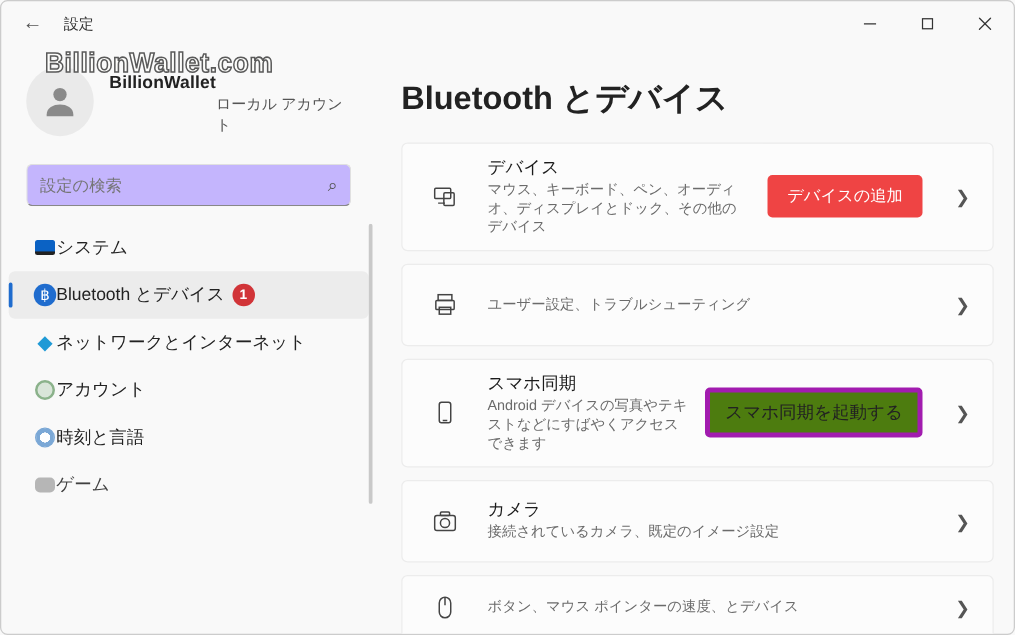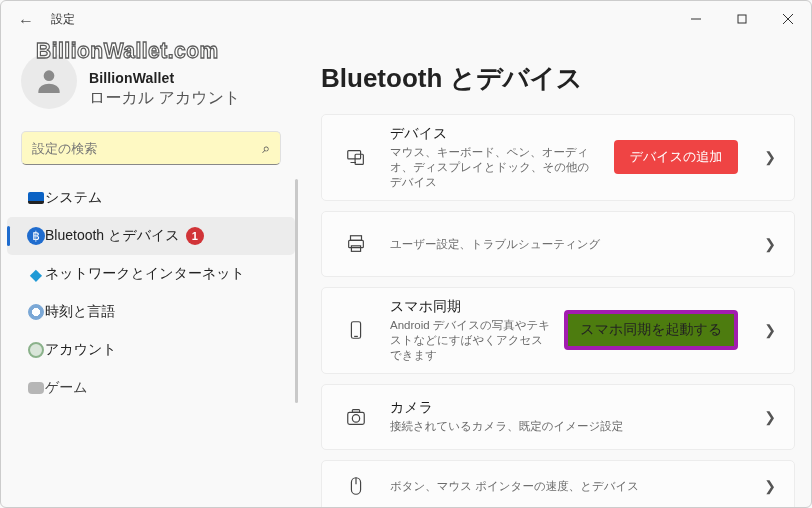--- a/index.html
+++ b/index.html
@@ -8,32 +8,32 @@
   .titlebar .back { width: 22px; text-align: center; color: #555; font-size: 16px; }
   .titlebar .title { margin-left: 14px; font-size: 12px; color: #333; }
   .win-controls { position: absolute; top: 0; right: 0; display: flex; }
   .win-btn { width: 46px; height: 36px; display: flex; align-items: center; justify-content: center; color: #333; }
   .win-btn svg { width: 10px; height: 10px; }
   .content { display: flex; height: calc(100% - 36px); }
   .sidebar { width: 300px; padding: 8px 0 0 0; display: flex; flex-direction: column; position: relative; }
   .user-row { display: flex; align-items: flex-end; padding: 8px 20px 14px 20px; gap: 12px; position: relative;}
   .avatar { width: 56px; height: 56px; border-radius: 50%; background: #eaeaea; display: flex; align-items: center; justify-content: center; color: #8a8a8a; }
   .avatar svg { width: 32px; height: 32px; }
-  .user-meta { display:flex; flex-direction: column; }
+  .user-meta { display:flex; flex-direction: row; }
   .user-name { font-size: 14px; font-weight: 600; color: #222; letter-spacing: .01em;}
-  .user-sub  { font-size: 16px; color: #555; margin-top: 2px;}
+  .user-sub  { font-size: 12px; color: #555; margin-top: 18px;}
   .watermark {
     position: absolute; left: 35px; top: -6px;
     font-size: 21px; font-weight: 900; color: #fdfdfb;
     -webkit-text-stroke: 1.2px #5a5a5a;
     letter-spacing: .5px;
     transform: scaleY(1.05);
     pointer-events: none;
   }
-  .search-box { margin: 8px 20px 14px; height: 34px; background: #fef9c3; border: 1px solid #e0e0e0; border-bottom: 1.5px solid #888; border-radius: 5px; display: flex; align-items: center; padding: 0 10px; }
+  .search-box { margin: 8px 20px 14px; height: 34px; background: #c4b5fd; border: 1px solid #e0e0e0; border-bottom: 1.5px solid #888; border-radius: 5px; display: flex; align-items: center; padding: 0 10px; }
   .search-box input { flex: 1; border: none; outline: none; font-size: 13px; background: transparent; color: #555; }
   .search-box .mag { color: #555; font-size: 14px; }
   .nav { position: relative; flex: 1; overflow: hidden;}
   .nav-scroll { position:absolute; right:3px; top:0; bottom:0; width:3px; background:#c9c9c9; border-radius:2px; height:224px;}
   .nav-item { height: 38px; display: flex; align-items: center; padding: 0 18px 0 20px; font-size: 14px; color: #222; border-radius: 5px; margin: 0 6px; position: relative;}
   .nav-item.active { background: #ececec; }
   .nav-item.active::before { content:""; position:absolute; left:0; top:9px; bottom:9px; width:3px; background:#1f6cce; border-radius:2px;}
   .nav-icon { width: 18px; height: 18px; display: flex; align-items:center; justify-content:center; border-radius:3px; }
   .ic-system { background:#0b62c4; width:16px; height:12px; border-radius:2px; border-bottom:3px solid #222;}
   .ic-bt { width:18px;height:18px;background:#1f6cce;border-radius:50%;display:flex;align-items:center;justify-content:center;color:#fff;font-size:12px;}
@@ -121,29 +121,29 @@
           </span>
         <span>Bluetooth とデバイス</span>
         <span class="badge">1</span>
       </div>
       <div class="nav-item">
         <span class="nav-icon ic-net">◆</span>
         <span>ネットワークとインターネット</span>
       </div>
       <div class="nav-item">
         <span class="nav-icon">
+            <span class="ic-acct"></span>
+          </span>
+        <span>アカウント</span>
+      </div>
+      <div class="nav-item">
+        <span class="nav-icon">
             <span class="ic-time"></span>
           </span>
         <span>時刻と言語</span>
-      </div>
-      <div class="nav-item">
-        <span class="nav-icon">
-            <span class="ic-acct"></span>
-          </span>
-        <span>アカウント</span>
       </div>
       <div class="nav-item" style="opacity:.85">
         <span class="nav-icon">
             <span class="ic-game"></span>
           </span>
         <span>ゲーム</span>
       </div>
       <div class="nav-scroll"></div>
     </div>
   </div>

